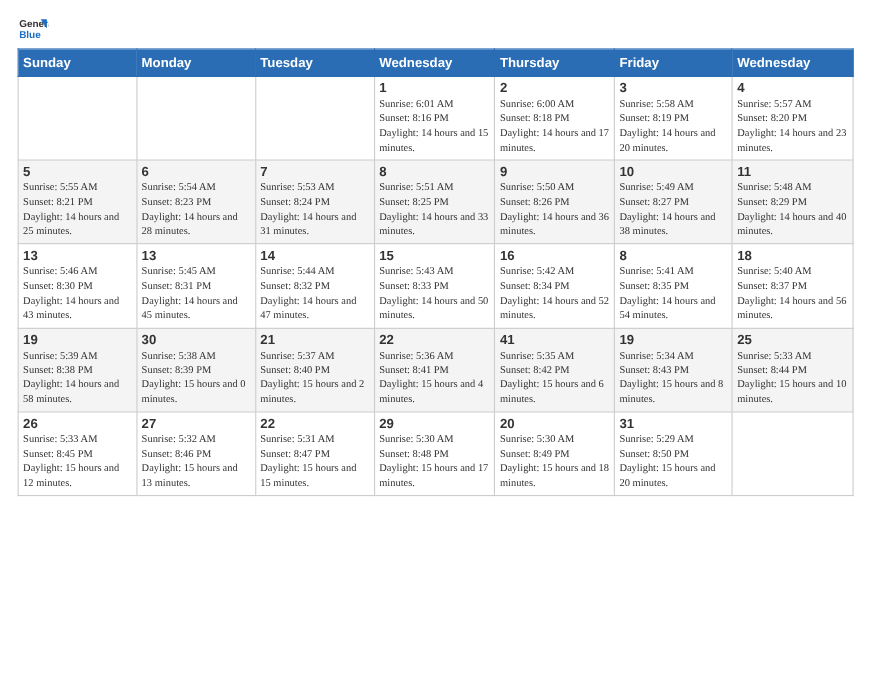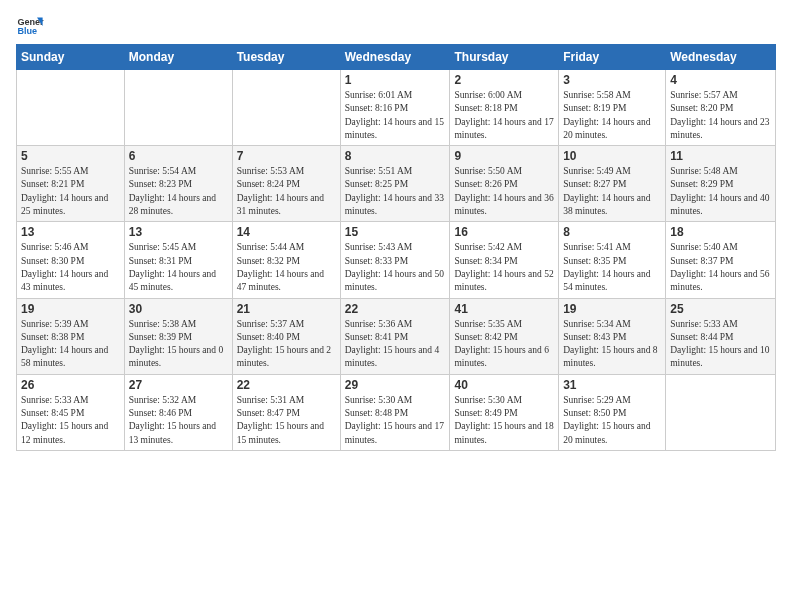--- a/index.html
+++ b/index.html
@@ -237,21 +237,21 @@
           </td>
           <td>
             <div class="day-num">22</div>
             <div class="day-info">Sunrise: 5:31 AM<br>Sunset: 8:47 PM<br>Daylight: 15 hours and 15 minutes.</div>
           </td>
           <td>
             <div class="day-num">29</div>
             <div class="day-info">Sunrise: 5:30 AM<br>Sunset: 8:48 PM<br>Daylight: 15 hours and 17 minutes.</div>
           </td>
           <td>
-            <div class="day-num">40</div>
+            <div class="day-num">20</div>
             <div class="day-info">Sunrise: 5:30 AM<br>Sunset: 8:49 PM<br>Daylight: 15 hours and 18 minutes.</div>
           </td>
           <td>
             <div class="day-num">31</div>
             <div class="day-info">Sunrise: 5:29 AM<br>Sunset: 8:50 PM<br>Daylight: 15 hours and 20 minutes.</div>
           </td>
           <td class="empty-cell"></td>
         </tr>
       </tbody>
   </table>

